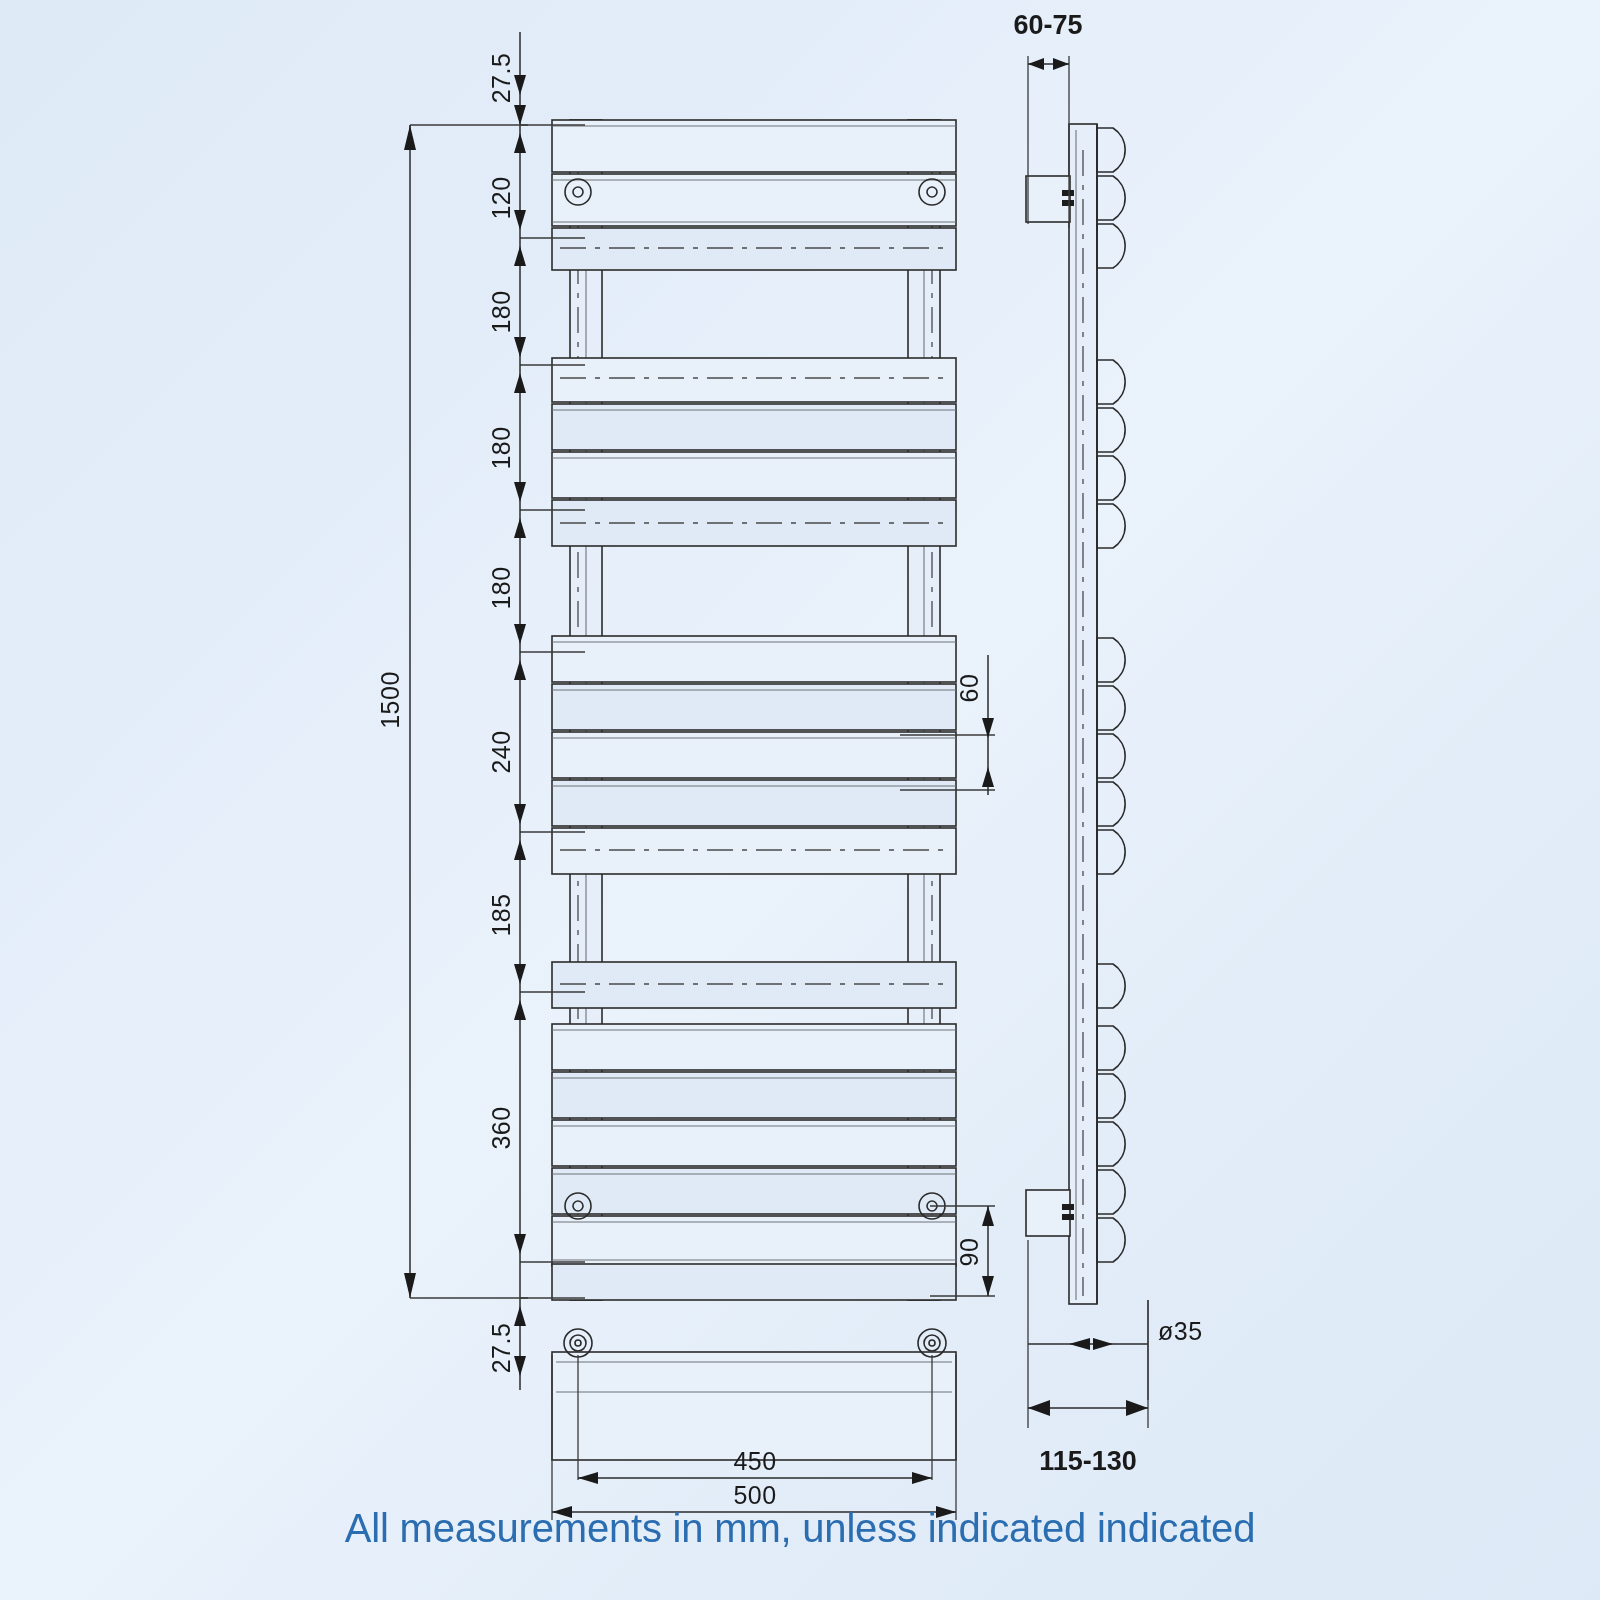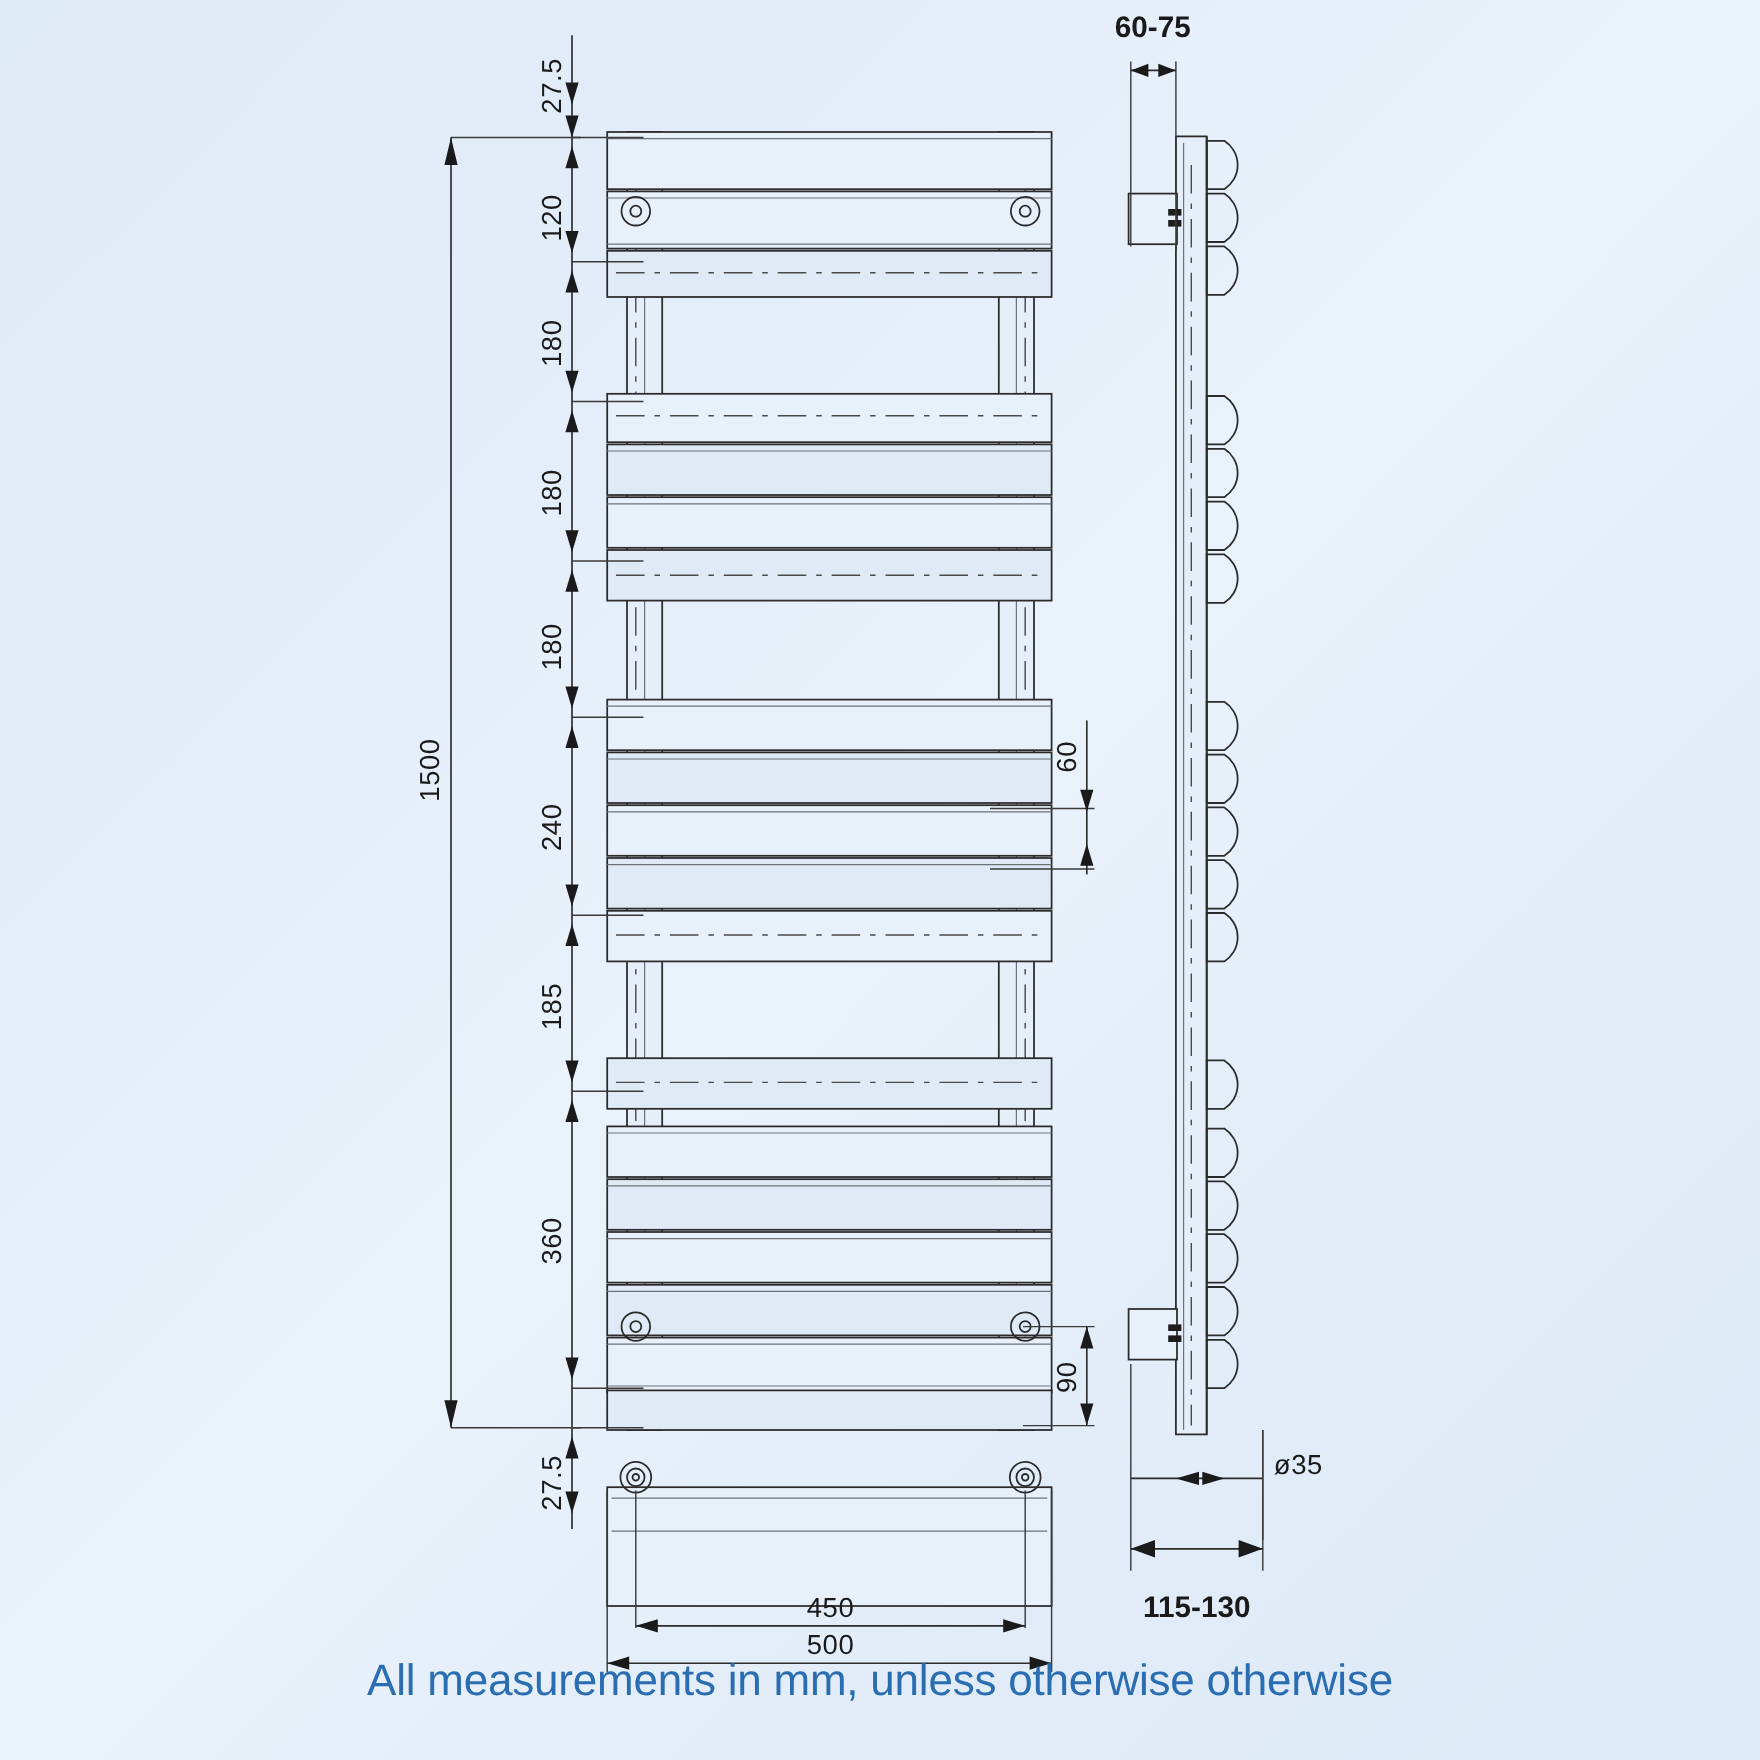--- a/index.html
+++ b/index.html
@@ -322,15 +322,15 @@
       <line x1="1028" y1="1240" x2="1028" y2="1428" class="ext"></line>
       <line x1="1148" y1="1300" x2="1148" y2="1428" class="ext"></line>
       <line x1="1028" y1="1408" x2="1148" y2="1408" class="dimline"></line>
       <polygon points="1028,1408 1050,1400 1050,1416" fill="#1a1a1a"></polygon>
       <polygon points="1148,1408 1126,1400 1126,1416" fill="#1a1a1a"></polygon>
       <text class="dimbig" x="1088" y="1470" text-anchor="middle">115-130</text>
     </g>
 
   </svg>
 
-  <div class="caption">All measurements in mm, unless otherwise otherwise</div>
+  <div class="caption">All measurements in mm, unless indicated indicated</div>
 
 </div>
 
 </body></html>

